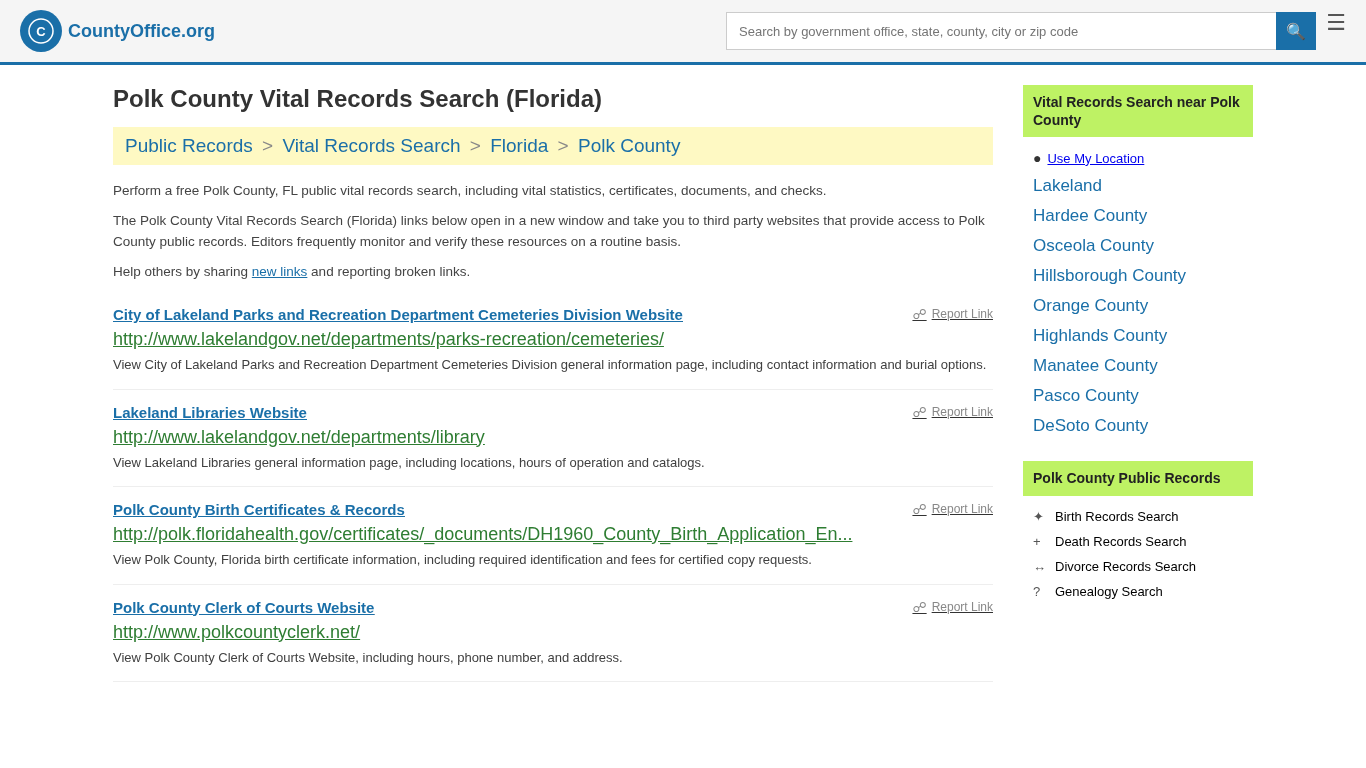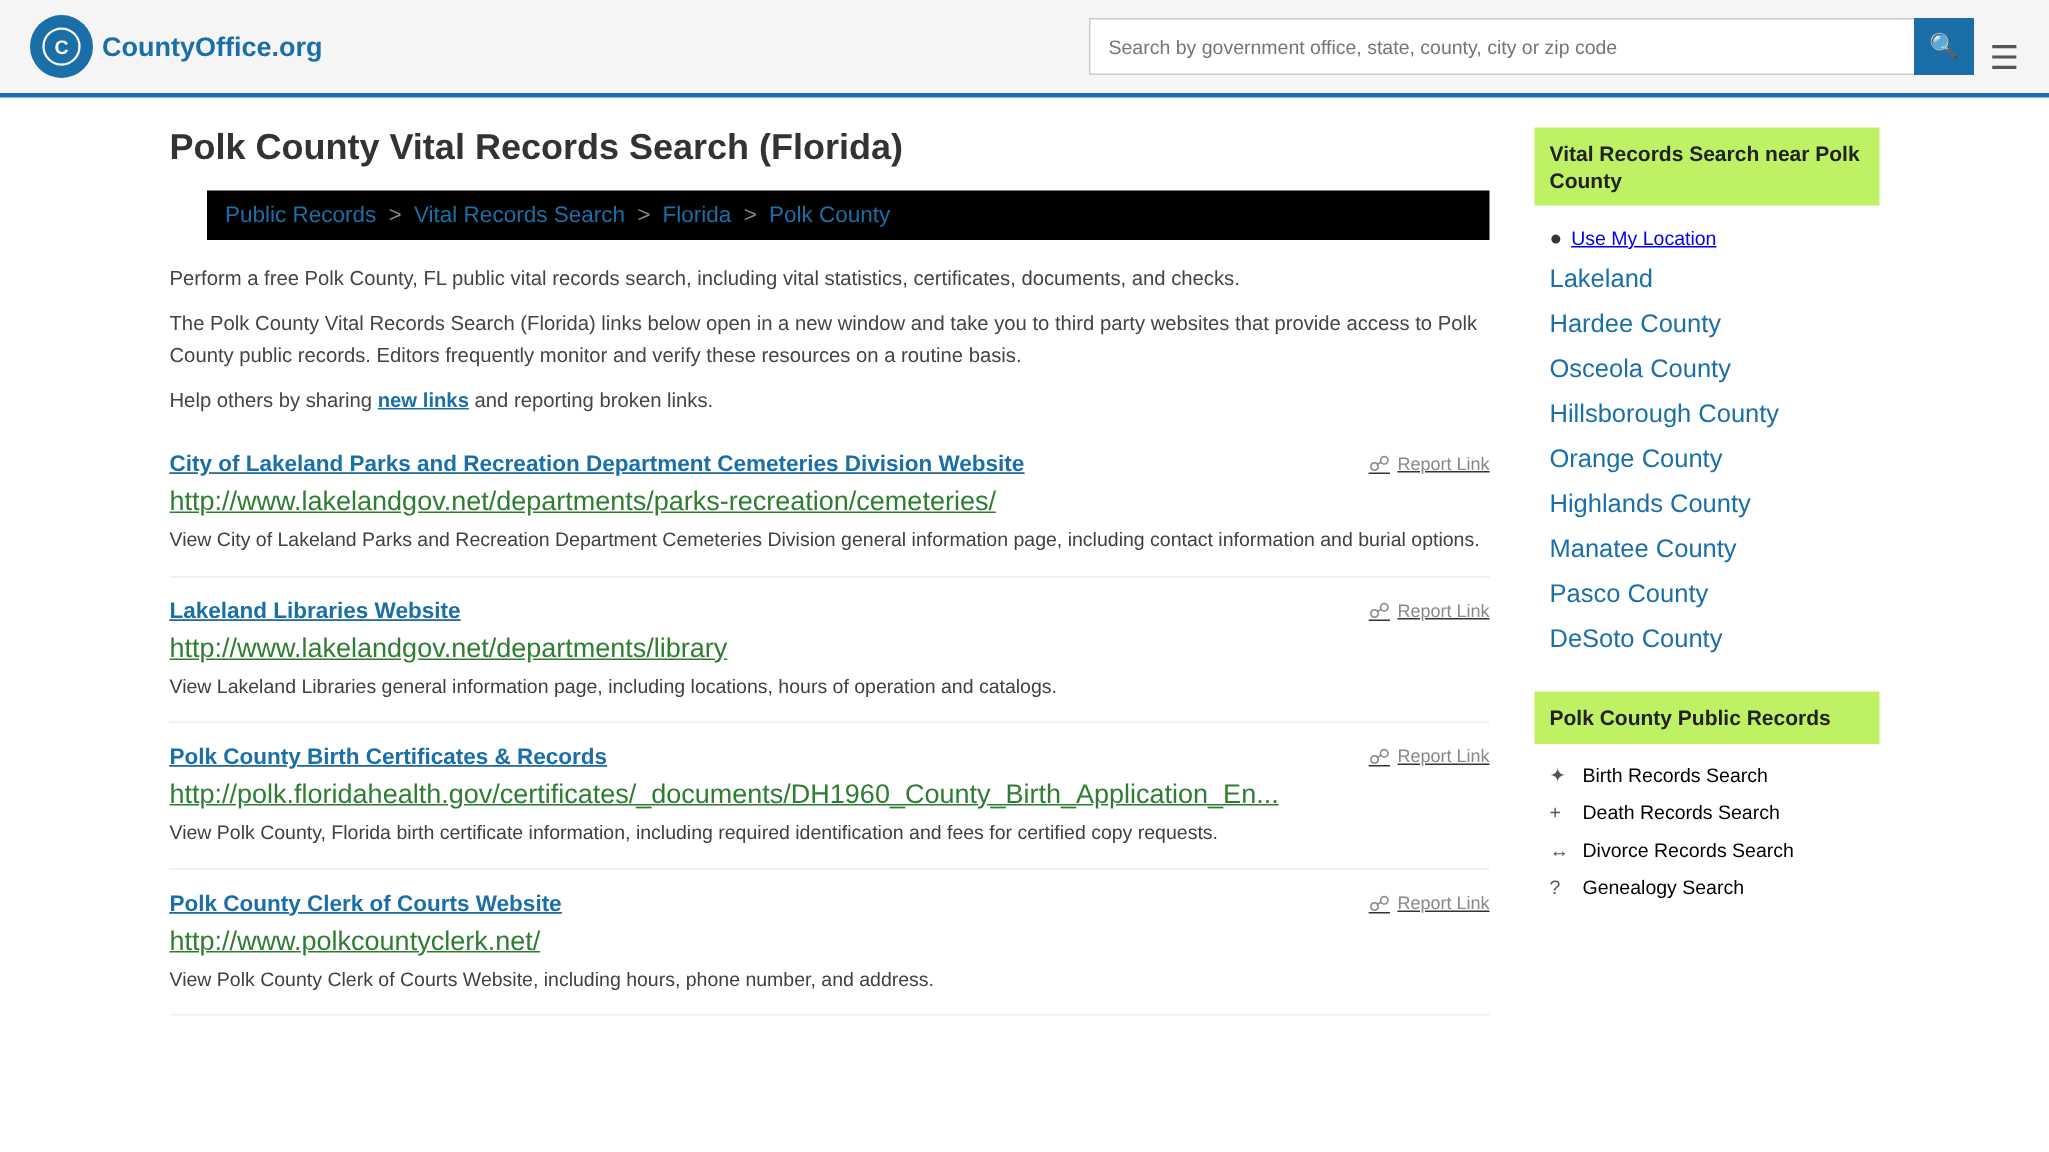--- a/index.html
+++ b/index.html
@@ -36,21 +36,21 @@
       font-size: 18px;
       color: #333;
       font-weight: bold;
     }
     #logo-text span {
       color: #1a6fa8;
     }
     #search-area {
       flex: 1;
       display: flex;
-      align-items: flex-end;
+      align-items: flex-start;
       max-width: 620px;
       margin-left: auto;
     }
     #search-input {
       flex: 1;
       padding: 8px 12px;
       border: 1px solid #ccc;
       border-right: none;
       font-size: 13px;
       outline: none;
@@ -91,42 +91,40 @@
     #content-area {
       flex: 1;
     }
     #page-title {
       font-size: 24px;
       font-weight: bold;
       color: #333;
       margin-bottom: 14px;
     }
     #breadcrumb {
-      background: #000000;
+      background: #fef9c3;
       padding: 8px 12px;
       margin-bottom: 16px;
-      font-size: 15px;
+      font-size: 19px;
       color: #555;
-      margin-left: 25px;
     }
     #breadcrumb a {
       color: #1a6fa8;
       text-decoration: none;
     }
     #breadcrumb span { color: #888; margin: 0 4px; }
 
     .intro-text {
       font-size: 13.5px;
       color: #444;
       margin-bottom: 10px;
       line-height: 1.5;
     }
     .intro-text a {
       color: #1a6fa8;
-      font-weight: bold;
     }
 
     
     .record-entry {
       border-bottom: 1px solid #eee;
       padding: 14px 0;
     }
     .record-header {
       display: flex;
       justify-content: space-between;

